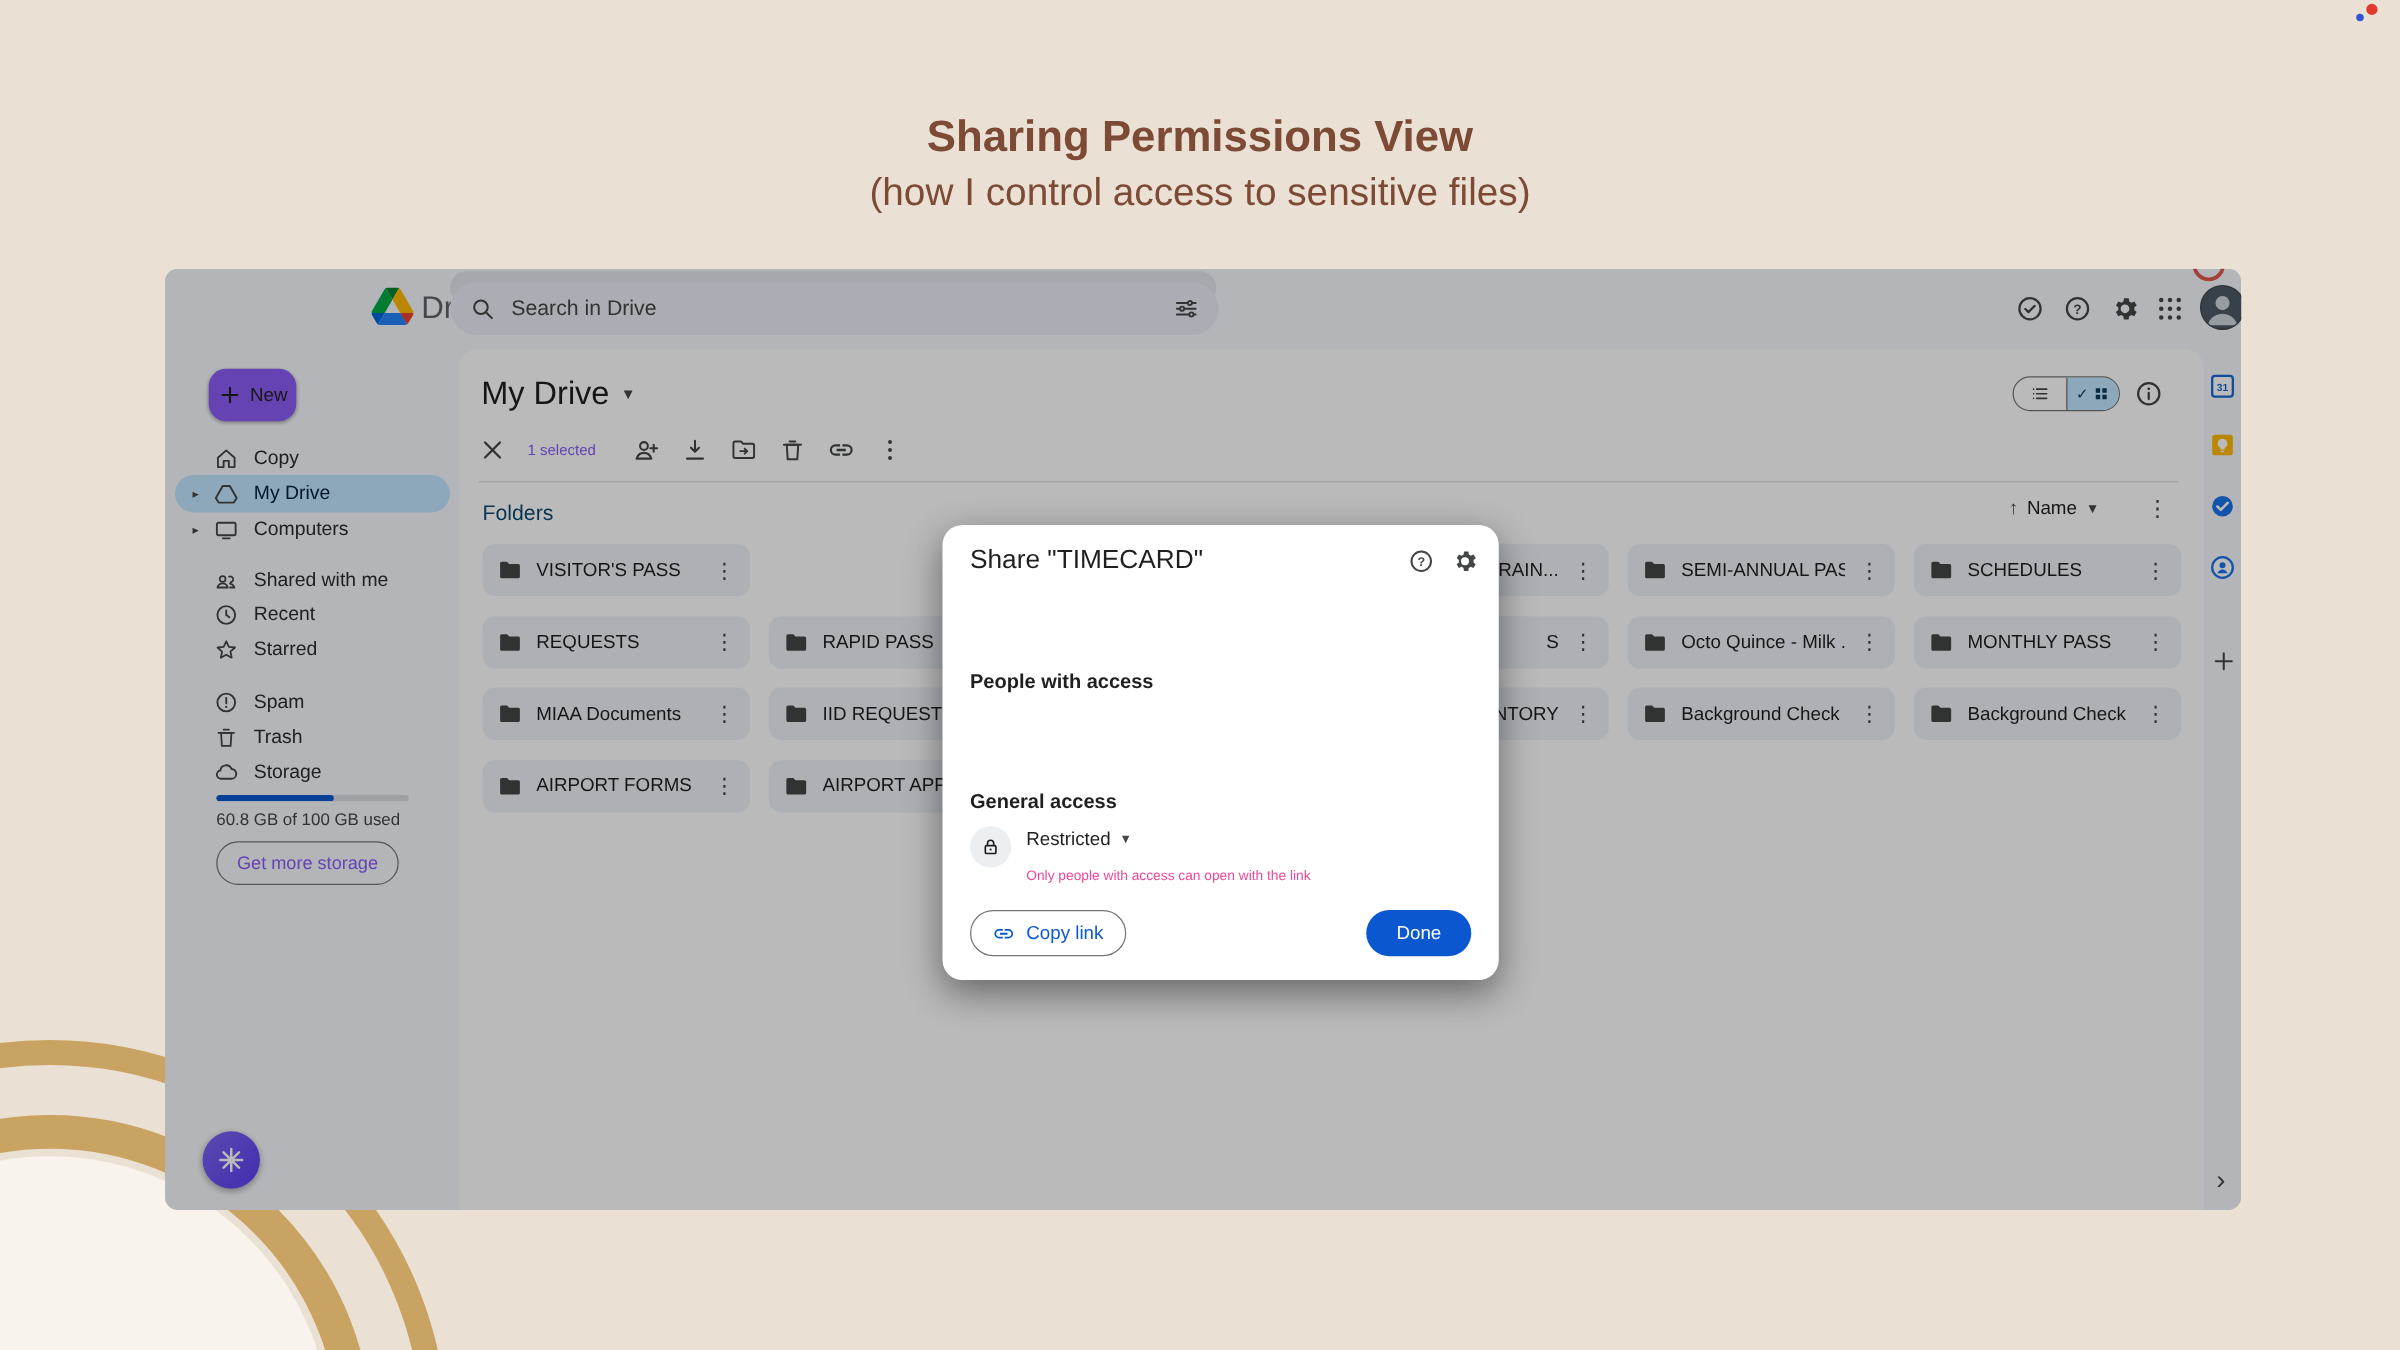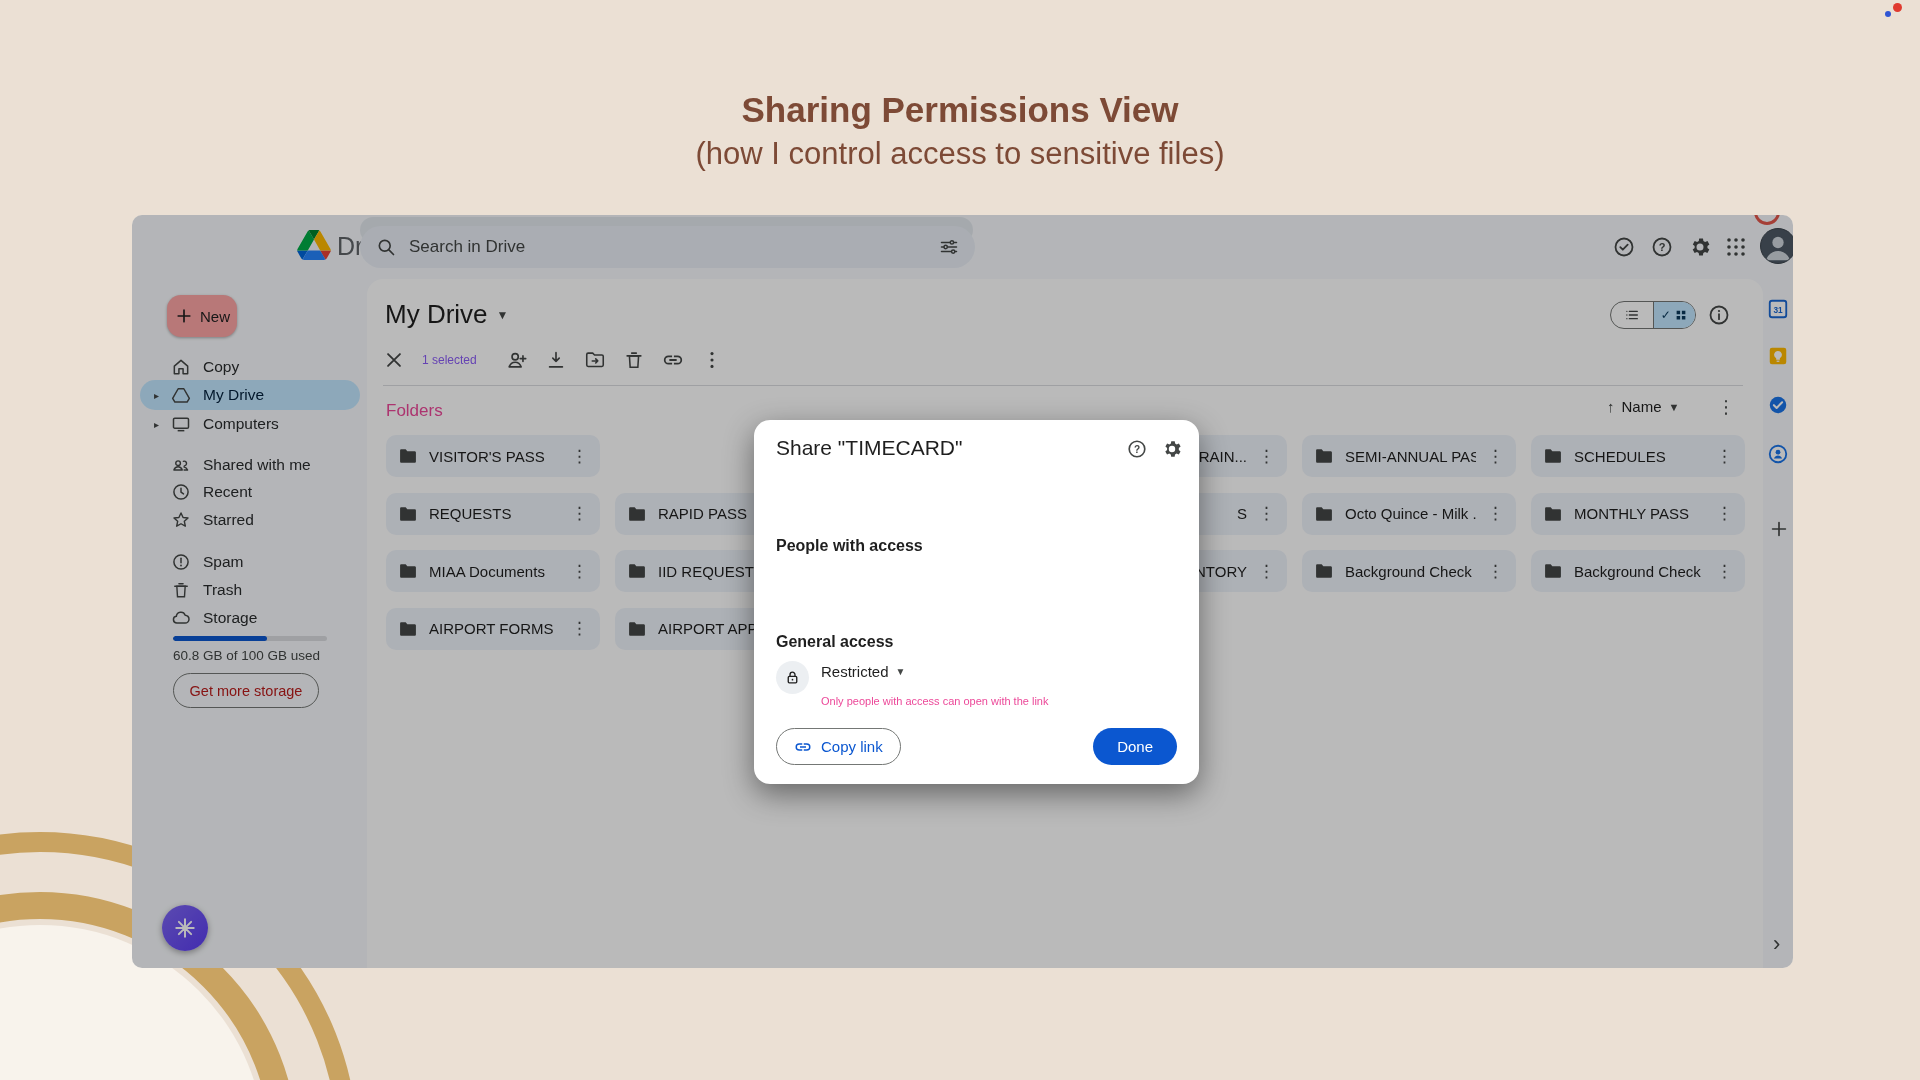--- a/index.html
+++ b/index.html
@@ -33,29 +33,29 @@
   #logo{left:165px;top:15px}
   #brand{left:205px;top:17px;font-size:25px;color:#5f6368}
   #searchbar{left:228px;top:11px;width:615px;height:42px;background:#e9eef6;border-radius:21px;display:flex;align-items:center;padding:0 16px;gap:13px}
   #search-placeholder{font-size:17px;color:#444746;flex:1}
   .hicon{top:20px}
   #ic-offline{left:1480px}#ic-help{left:1518px}#ic-gear{left:1556px}#ic-apps{left:1592px}
   #avatar{left:1628px;top:13px;width:36px;height:36px;border-radius:50%;background:#4d5864;overflow:hidden;border:1px solid #3c454e}
   #ring-artifact{left:1622px;top:-16px;width:26px;height:26px;border:3px solid #e2574c;border-radius:50%}
 
   
-  #new-btn{left:35px;top:80px;width:70px;height:42px;background:#fca5a5;border-radius:14px;box-shadow:0 1px 3px rgba(0,0,0,.3);display:flex;align-items:center;justify-content:center;gap:6px;font-size:15px;font-weight:500;color:#1f1f1f;cursor:pointer}
+  #new-btn{left:35px;top:80px;width:70px;height:42px;background:#8b5cf6;border-radius:14px;box-shadow:0 1px 3px rgba(0,0,0,.3);display:flex;align-items:center;justify-content:center;gap:6px;font-size:15px;font-weight:500;color:#1f1f1f;cursor:pointer}
   .nav{left:8px;width:220px;height:30px;border-radius:16px;display:flex;align-items:center;padding-left:31px;gap:12px;font-size:15.5px;color:#2a2c2e;cursor:pointer}
   .nav .exp{position:absolute;left:14px;font-size:10px;color:#444746}
   .nav.active{background:#c2e7ff;font-weight:500;color:#03203c}
   .nav .nlabel{white-space:nowrap}
   #storage-bar{left:41px;top:421px;width:154px;height:5px;border-radius:3px;background:#dadce0;overflow:hidden}
   #storage-fill{height:100%;border-radius:3px;background:#0b57d0}
   #storage-text{left:41px;top:433px;font-size:13.5px;color:#444746}
-  #get-more{left:41px;top:458px;width:146px;height:35px;border:1px solid #747775;border-radius:18px;display:flex;align-items:center;justify-content:center;font-size:14.5px;font-weight:500;color:#b91c1c;background:transparent;cursor:pointer}
+  #get-more{left:41px;top:458px;width:146px;height:35px;border:1px solid #747775;border-radius:18px;display:flex;align-items:center;justify-content:center;font-size:14.5px;font-weight:500;color:#8b5cf6;background:transparent;cursor:pointer}
   #gemini-fab{left:30px;top:690px;width:46px;height:46px;border-radius:50%;background:linear-gradient(135deg,#7d66f3,#5b3df0);display:flex;align-items:center;justify-content:center;cursor:pointer;box-shadow:0 2px 6px rgba(0,0,0,.35)}
 
   
   .rail{left:1635px}
   #rail-calendar{top:83px}#rail-keep{top:130px}#rail-tasks{top:179px}#rail-contacts{top:228px}
   #rail-plus{top:303px;left:1636px}
   #rail-chevron{left:1641px;top:716px;font-size:22px;color:#444746;cursor:pointer}
 
   
   #panel{left:235px;top:64px;width:1396px;height:689px;background:#fff;border-radius:16px 16px 0 0}
@@ -64,21 +64,21 @@
   #md-title .caret{font-size:12px;color:#444746}
   #view-toggle{left:1243px;top:22px;width:86px;height:28px;border:1px solid #747775;border-radius:14px;display:flex;overflow:hidden}
   .vt-seg{flex:1;display:flex;align-items:center;justify-content:center;gap:3px;color:#444746;cursor:pointer}
   .vt-seg.active{background:#c2e7ff;color:#0b3a5c}
   .vt-seg + .vt-seg{border-left:1px solid #747775}
   #info-btn{left:1340px;top:24px;cursor:pointer}
   #toolbar{left:16px;top:66px;height:30px;display:flex;align-items:center;gap:17px}
   #sel-text{font-size:12px;color:#8b5cf6;margin-right:12px}
   .tbi{cursor:pointer}
   #tb-divider{left:16px;top:106px;width:1360px;height:1px;background:#dadce0}
-  #folders-label{left:19px;top:122px;font-size:17px;font-weight:500;color:#ec4899}
+  #folders-label{left:19px;top:122px;font-size:17px;font-weight:500;color:#0c4a6e}
   #sort{left:1240px;top:119px;display:flex;align-items:center;gap:7px;font-size:15px;font-weight:500;color:#1f1f1f;cursor:pointer}
   #sort .up{font-size:15px;color:#444746}
   #sort .caret{font-size:11px;color:#444746}
   #grid-more{left:1350px;top:117px;font-size:18px;color:#444746;cursor:pointer}
 
   
   .fcard{position:absolute;width:214px;height:42px;border-radius:10px;background:#eef3fa;display:flex;align-items:center;gap:11px;padding:0 12px;left:calc(19px + var(--c)*229px);top:calc(156px + var(--r)*57.5px);cursor:pointer}
   .fcard.sel{background:#c2e7ff}
   .ficon{color:#444746;flex:0 0 auto}
   .ficon.red{color:#d93025}

